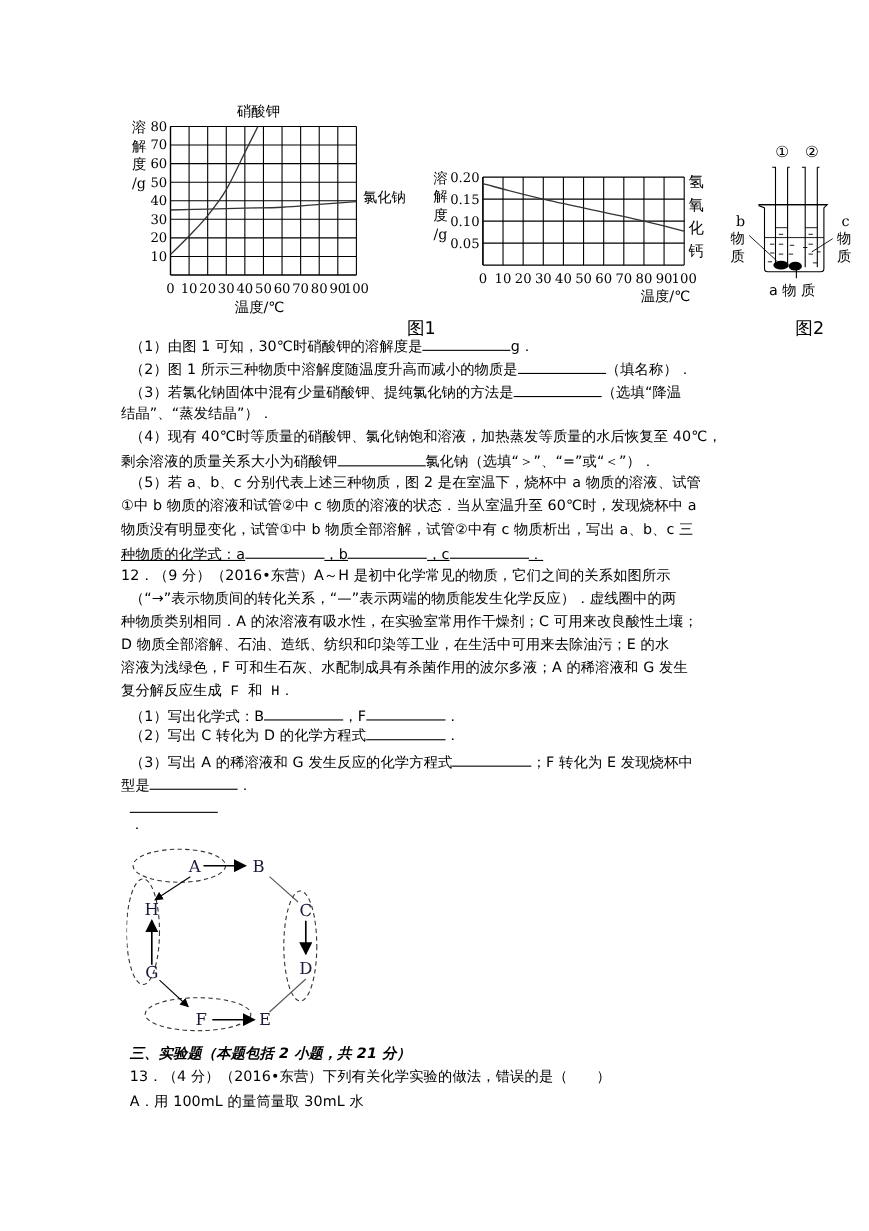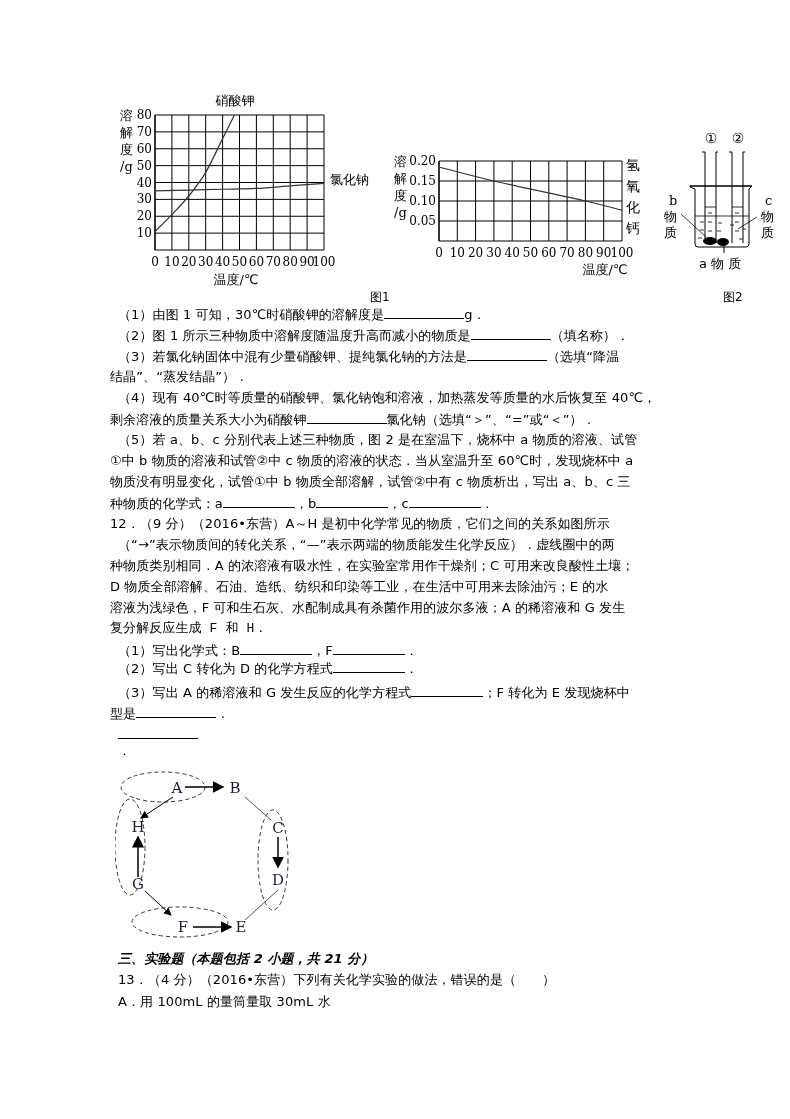--- a/index.html
+++ b/index.html
@@ -2,21 +2,21 @@
 <html><head>
 <meta charset="utf-8">
 <style>
   html, body { margin:0; padding:0; background:#ffffff; }
   body { width:790px; height:1119px; position:relative; overflow:hidden;
          font-family:"DejaVu Sans", sans-serif; color:#000; }
   .abs { position:absolute; }
   .line { position:absolute; left:118px; font-size:13px; line-height:16px; white-space:nowrap; letter-spacing:0.1px; }
   .blank { display:inline-block; border-bottom:1px solid #000; height:12px; vertical-align:baseline; } .b80 { width:80px; } .b72 { width:72px; }
   .heading { font-weight:bold;font-style:italic; }
-  .caption { font-size:12px; }
+  .caption { font-size:16px; }
   svg text { font-family:"DejaVu Serif", serif; }
   .cn { font-family:"DejaVu Sans", sans-serif; }
 </style>
 </head>
 <body>
 
 <svg class="abs" style="left:110px;top:88px" width="290" height="200" viewBox="0 0 290 200">
   <g id="c1-grid">
       <line x1="45" y1="27" x2="45" y2="162" stroke="#000" stroke-width="1"></line>
       <line x1="61.900000000000006" y1="27" x2="61.900000000000006" y2="162" stroke="#000" stroke-width="1"></line>
@@ -194,21 +194,21 @@
   <span>（3）若氯化钠固体中混有少量硝酸钾、提纯氯化钠的方法是</span><span class="blank b80"></span><span>（选填“降温</span>
 </div>
 <div class="line" style="top:369px;left:110px;">结晶”、“蒸发结晶”）．</div>
 <div class="line" style="top:390px;">（4）现有 40℃时等质量的硝酸钾、氯化钠饱和溶液，加热蒸发等质量的水后恢复至 40℃，</div>
 <div class="line" style="top:411px;left:110px;">
   <span>剩余溶液的质量关系大小为硝酸钾</span><span class="blank b80"></span><span>氯化钠（选填“＞”、“=”或“＜”）．</span>
 </div>
 <div class="line" style="top:432px;">（5）若 a、b、c 分别代表上述三种物质，图 2 是在室温下，烧杯中 a 物质的溶液、试管</div>
 <div class="line" style="top:453px;left:110px;">①中 b 物质的溶液和试管②中 c 物质的溶液的状态．当从室温升至 60℃时，发现烧杯中 a</div>
 <div class="line" style="top:474px;left:110px;">物质没有明显变化，试管①中 b 物质全部溶解，试管②中有 c 物质析出，写出 a、b、c 三</div>
-<div class="line" style="top:495px;left:110px;">
+<div class="line" style="top:495px;left:110px;text-decoration:underline;">
   <span>种物质的化学式：a</span><span class="blank b72"></span><span>，b</span><span class="blank b72"></span><span>，c</span><span class="blank b72"></span><span>．</span>
 </div>
 
 <div class="line" style="top:516px;left:110px;">12．（9 分）（2016•东营）A～H 是初中化学常见的物质，它们之间的关系如图所示</div>
 <div class="line" style="top:537px;">（“→”表示物质间的转化关系，“—”表示两端的物质能发生化学反应）．虚线圈中的两</div>
 <div class="line" style="top:558px;left:110px;text-align:right;">种物质类别相同．A 的浓溶液有吸水性，在实验室常用作干燥剂；C 可用来改良酸性土壤；</div>
 <div class="line" style="top:579px;left:110px;">D 物质全部溶解、石油、造纸、纺织和印染等工业，在生活中可用来去除油污；E 的水</div>
 <div class="line" style="top:600px;left:110px;">溶液为浅绿色，F 可和生石灰、水配制成具有杀菌作用的波尔多液；A 的稀溶液和 G 发生</div>
 <div class="line" style="top:621px;left:110px;font-family:Liberation Mono, monospace;">复分解反应生成 F 和 H．</div>
 

